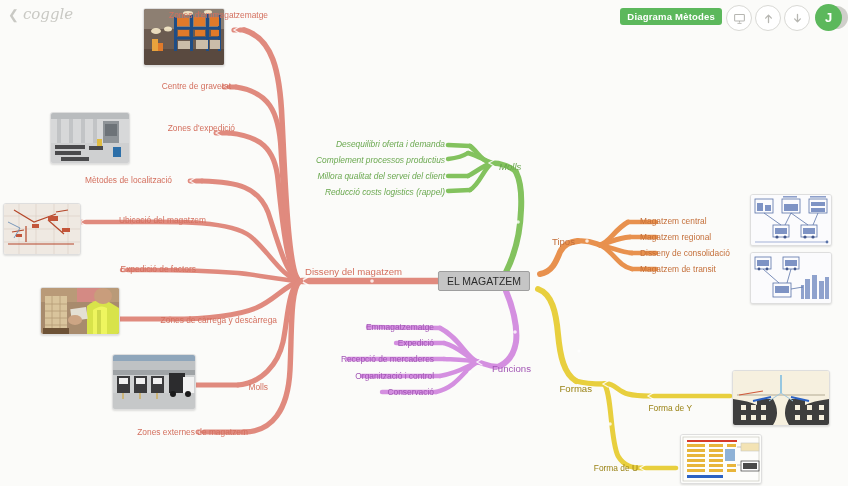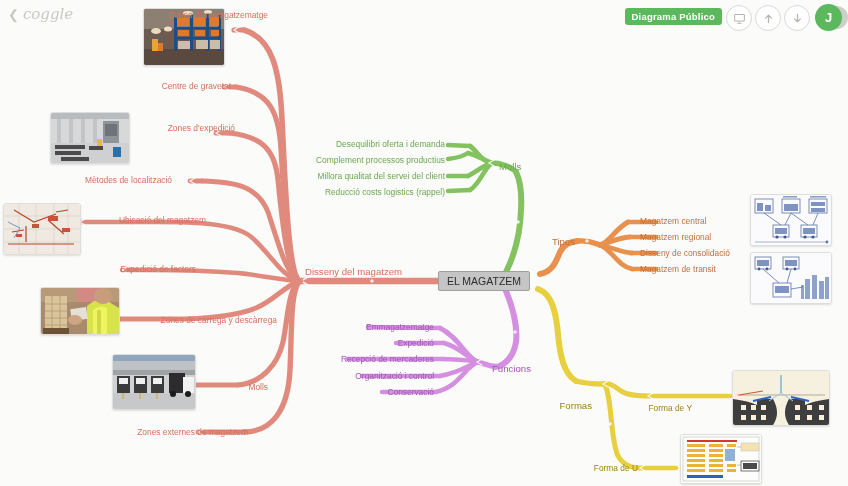--- a/index.html
+++ b/index.html
@@ -31,21 +31,21 @@
           display:flex;align-items:center;justify-content:center;}
   .avatar-ghost{position:absolute;right:0px;top:6px;width:23px;height:23px;border-radius:50%;
           background:#cfcfca;}
 
   
   .node{position:absolute;white-space:nowrap;font-size:8.4px;z-index:20;line-height:1;}
   .node.r{transform:translate(-100%,-50%);}   
   .node.l{transform:translate(0,-50%);}
 
   .pink  {color:#d4705f;}
-  .green {color:#6aa84f;}
+  .green {color:#6aa84f;font-style:italic;}
   .orange{color:#c46f3a;}
   .purple{color:#a256b5;}
   .yellow{color:#9a8316;}
 
   .mid{font-size:9.6px;}
   .root{
     position:absolute;transform:translate(-50%,-50%);
     background:#c5c5c5;border:1px solid #9e9e9e;border-radius:2px;
     color:#2b2b2b;font-size:10.5px;padding:3px 8px;z-index:30;white-space:nowrap;
   }
@@ -464,33 +464,33 @@
   <div class="node l orange" style="left:640px;top:253px;">Disseny de consolidació</div>
   <div class="node l orange" style="left:640px;top:269px;">Magatzem de transit</div>
 
   <div class="node l purple mid" style="left:492px;top:369px;">Funcions</div>
   <div class="node r purple" style="left:434px;top:327px;">Emmagatzematge</div>
   <div class="node r purple" style="left:434px;top:343px;">Expedició</div>
   <div class="node r purple" style="left:434px;top:359px;">Recepció de mercaderes</div>
   <div class="node r purple" style="left:434px;top:376px;">Organització i control</div>
   <div class="node r purple" style="left:434px;top:392px;">Conservació</div>
 
-  <div class="node r yellow mid" style="left:592px;top:389px;margin-top:17px;">Formas</div>
+  <div class="node r yellow mid" style="left:592px;top:389px;">Formas</div>
   <div class="node r yellow" style="left:692px;top:408px;">Forma de Y</div>
   <div class="node r yellow" style="left:638px;top:468px;">Forma de U</div>
 
 </div>
 
 <div class="topbar">
   <div class="logo">
     <span class="chev">❮</span>
     <span>coggle</span>
   </div>
 
-  <div class="badge">Diagrama Público</div>
+  <div class="badge">Diagrama Mètodes</div>
 
   <div class="tbtn" id="btn-present">
     <svg width="13" height="13" viewBox="0 0 16 16">
       <rect x="2" y="3" width="12" height="8" rx="1" fill="none" stroke="#b6b6b1" stroke-width="1.3"></rect>
       <path d="M8 11 v2 M5.5 14 h5" stroke="#b6b6b1" stroke-width="1.2" fill="none"></path>
     </svg>
   </div>
 
   <div class="tbtn" id="btn-upload">
     <svg width="13" height="13" viewBox="0 0 16 16">

